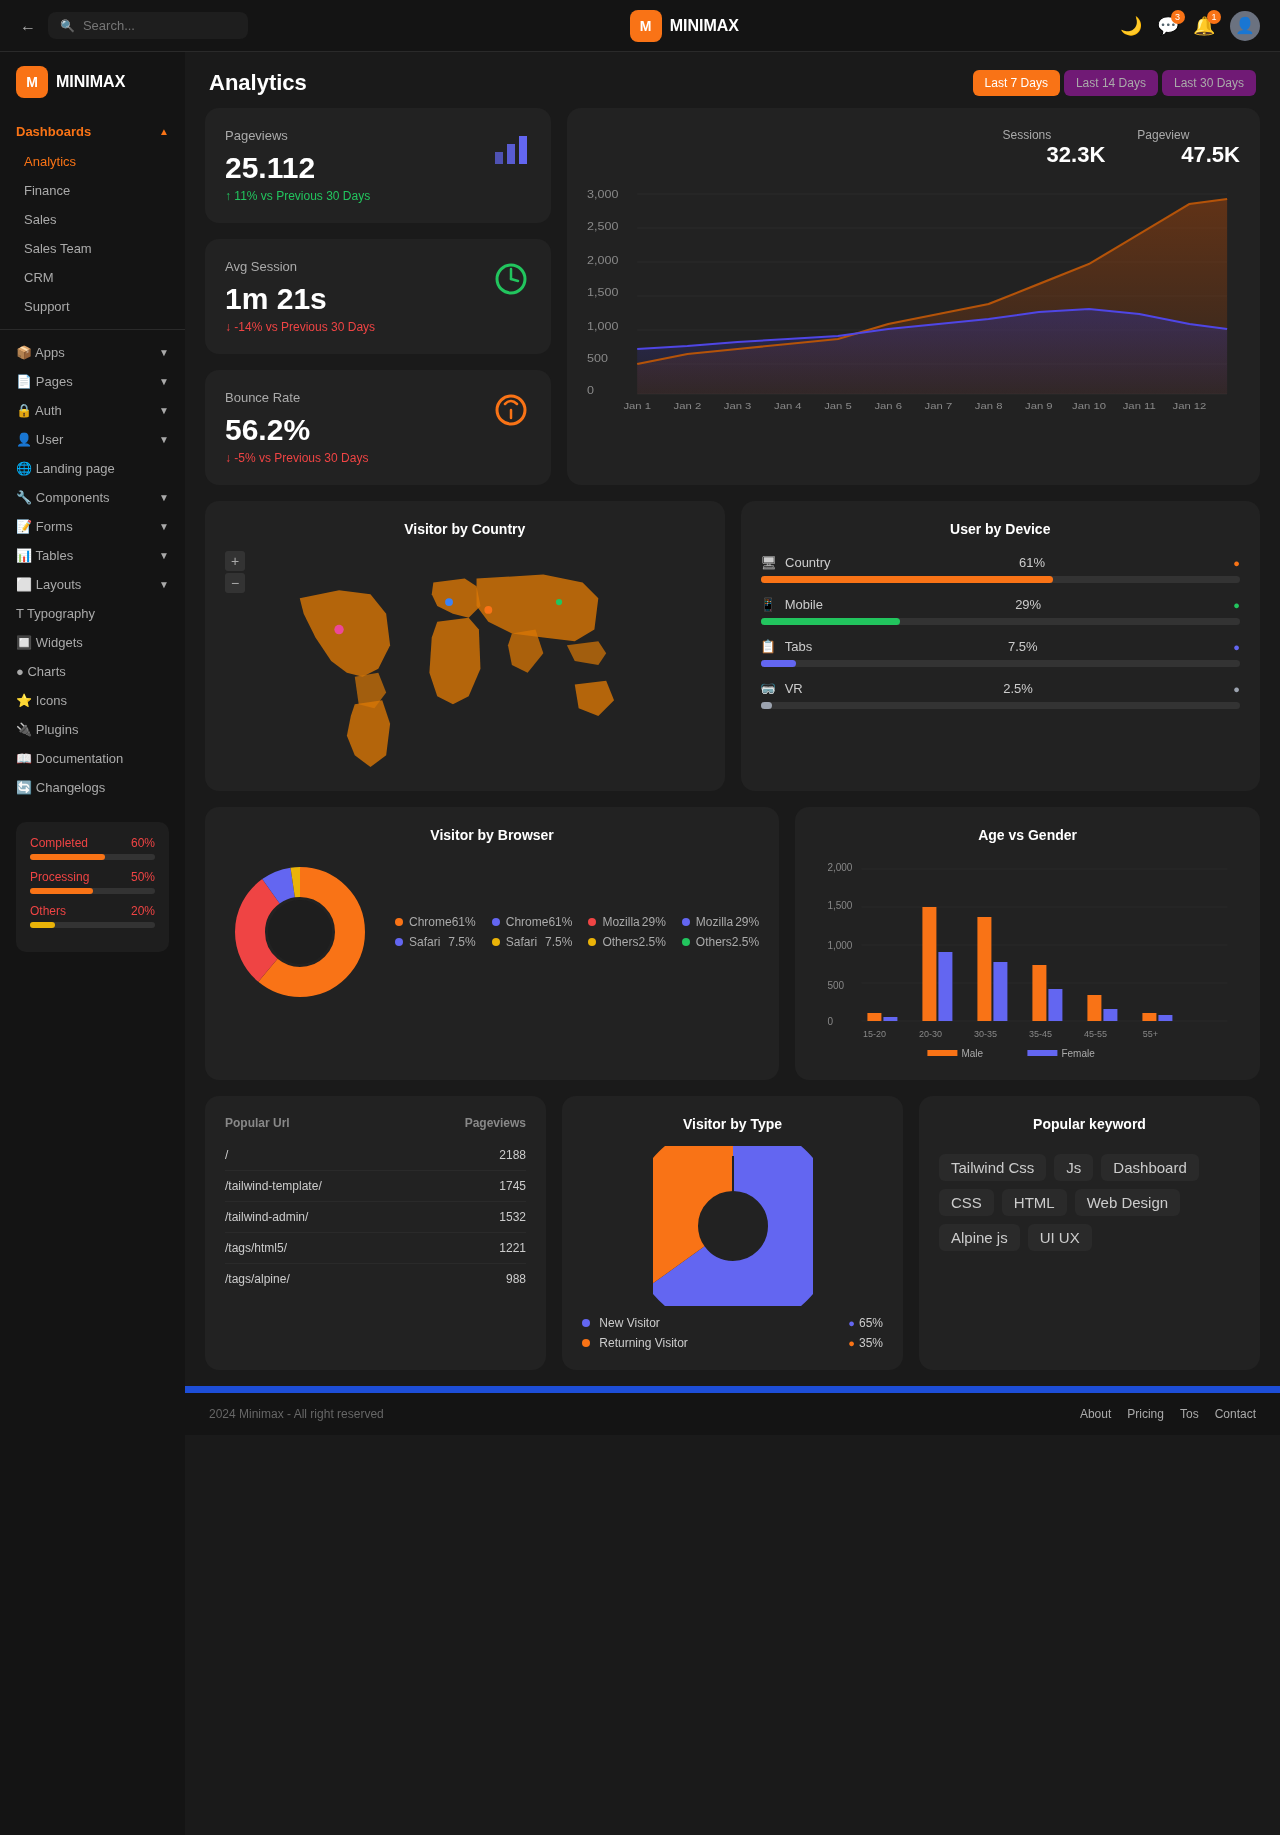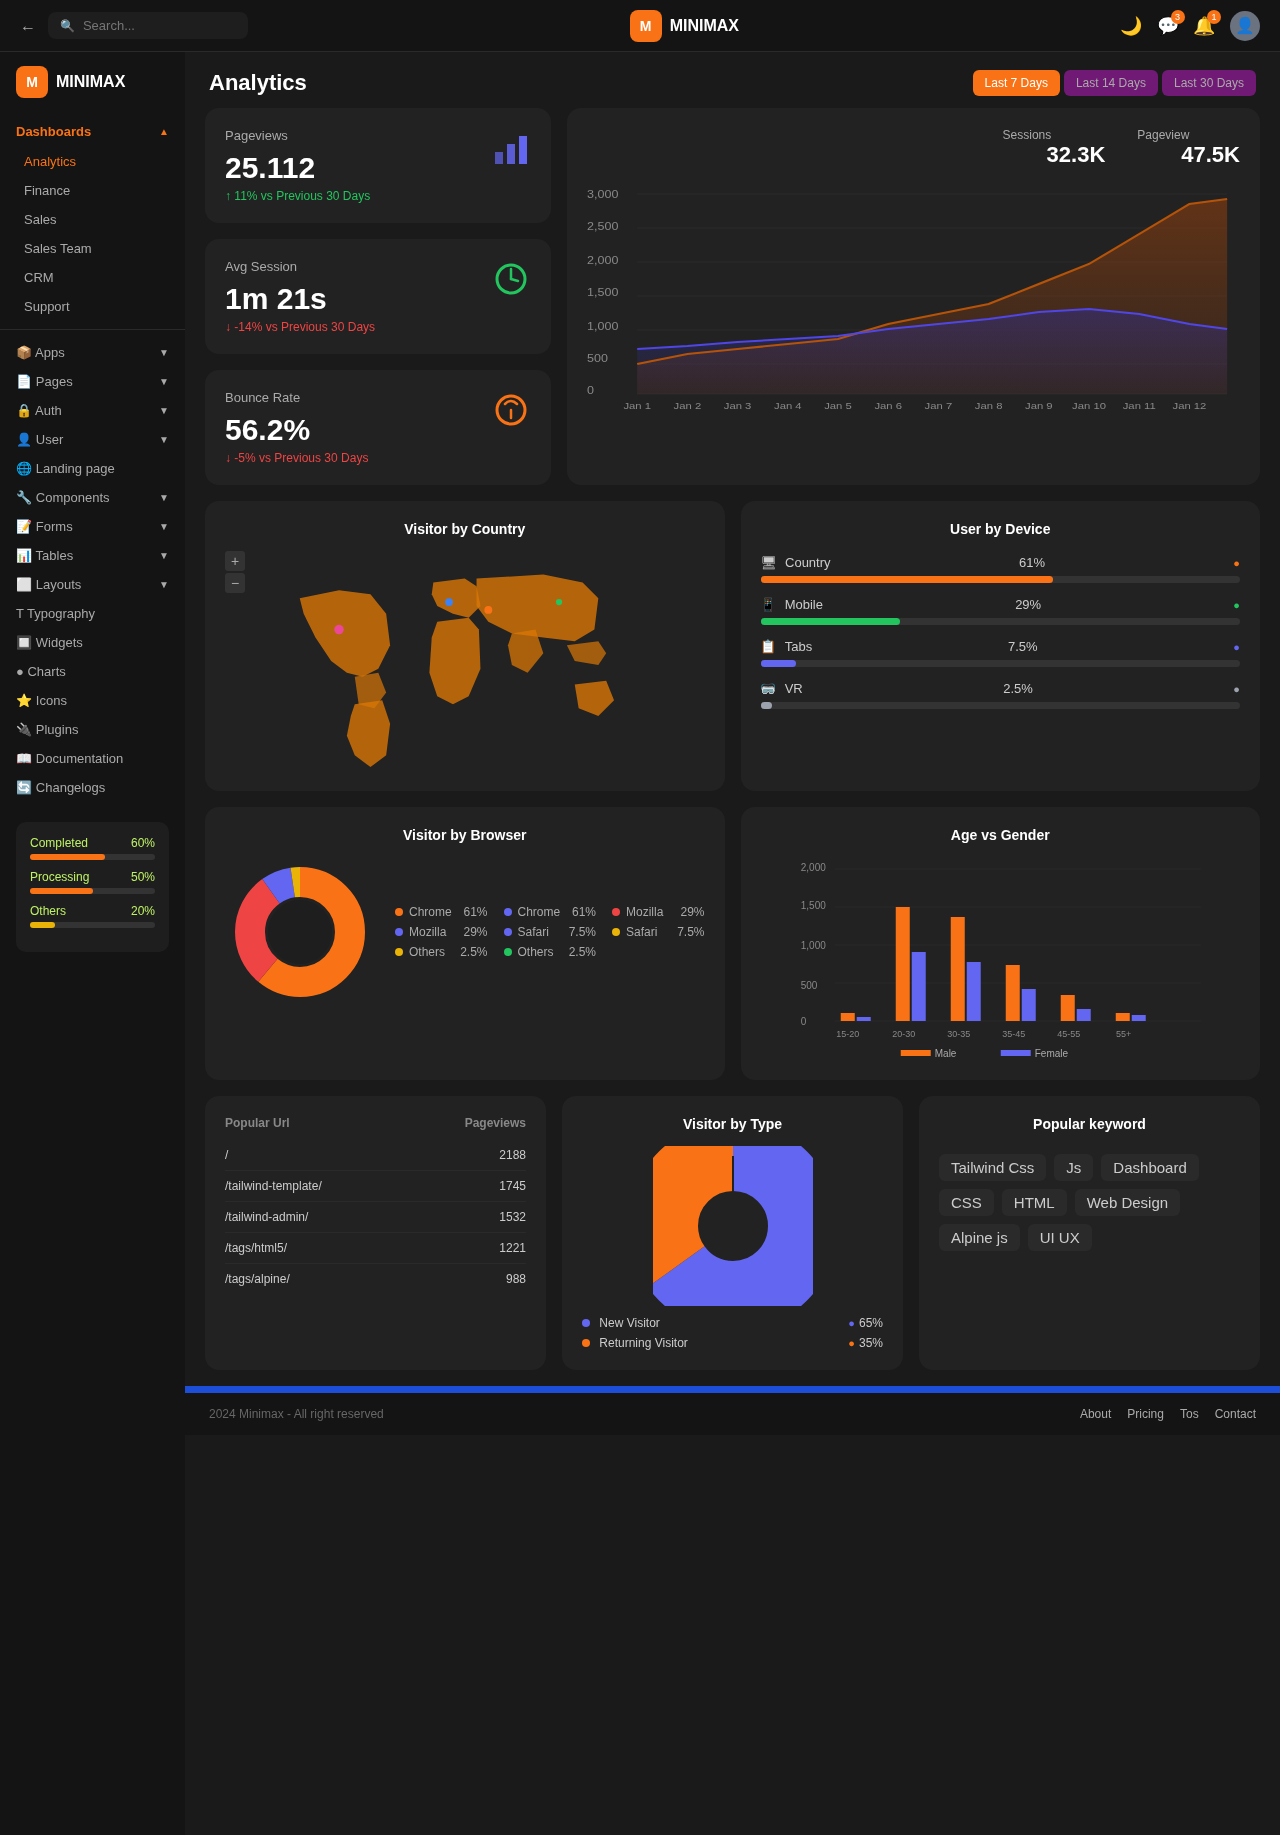--- a/index.html
+++ b/index.html
@@ -17,21 +17,21 @@
     .sidebar-section { padding: 4px 0; }
     .sidebar-group-header { display: flex; align-items: center; justify-content: space-between; padding: 8px 16px; color: #f97316; font-weight: 600; font-size: 13px; cursor: pointer; }
     .sidebar-item { display: flex; align-items: center; justify-content: space-between; padding: 7px 16px 7px 24px; color: #aaa; cursor: pointer; font-size: 13px; }
     .sidebar-item.active { color: #f97316; }
     .sidebar-item-sub { display: flex; align-items: center; justify-content: space-between; padding: 7px 16px; color: #aaa; cursor: pointer; font-size: 13px; }
     
     .chevron { font-size: 10px; }
     
     .progress-section { margin: 16px; background: #1e1e1e; border-radius: 10px; padding: 14px; }
     .progress-item { margin-bottom: 10px; }
-    .progress-label { display: flex; justify-content: space-between; margin-bottom: 4px; font-size: 12px; color: #bef264; }
+    .progress-label { display: flex; justify-content: space-between; margin-bottom: 4px; font-size: 12px; color: #ef4444; }
     .progress-bar-bg { background: #333; border-radius: 4px; height: 6px; }
     .progress-bar-fill { height: 6px; border-radius: 4px; }
     .bar-orange { background: #f97316; }
     .bar-yellow { background: #eab308; }
     
     
     .topbar { display: flex; align-items: center; justify-content: space-between; padding: 8px 20px; background: #141414; border-bottom: 1px solid #2a2a2a; height: 52px; }
     .topbar-left { display: flex; align-items: center; gap: 12px; }
     .back-btn { background: none; border: none; color: #aaa; cursor: pointer; font-size: 16px; }
     .search-box { display: flex; align-items: center; background: #1e1e1e; border-radius: 8px; padding: 6px 12px; gap: 8px; width: 200px; }
@@ -507,21 +507,21 @@
 
           <svg width="150" height="150" viewBox="0 0 150 150">
 
             <circle cx="75" cy="75" r="50" fill="none" stroke="#f97316" stroke-width="30" stroke-dasharray="191.6 122.5" stroke-dashoffset="0" transform="rotate(-90 75 75)"></circle>
             <circle cx="75" cy="75" r="50" fill="none" stroke="#ef4444" stroke-width="30" stroke-dasharray="91.1 223" stroke-dashoffset="-191.6" transform="rotate(-90 75 75)"></circle>
             <circle cx="75" cy="75" r="50" fill="none" stroke="#6366f1" stroke-width="30" stroke-dasharray="23.6 290.5" stroke-dashoffset="-282.7" transform="rotate(-90 75 75)"></circle>
             <circle cx="75" cy="75" r="50" fill="none" stroke="#eab308" stroke-width="30" stroke-dasharray="7.85 306.3" stroke-dashoffset="-306.3" transform="rotate(-90 75 75)"></circle>
             <circle cx="75" cy="75" r="32" fill="#1e1e1e"></circle>
           </svg>
 
-          <div style="display:grid;grid-template-columns:1fr 1fr 1fr;gap:6px 16px;flex:1;">
+          <div style="display:grid;grid-template-columns:1fr 1fr 1fr 1fr;gap:6px 16px;flex:1;">
             <div class="legend-item">
               <div class="legend-left">
                 <span class="legend-dot" style="background:#f97316;"></span>
                 <span>Chrome</span>
               </div>
               <span>61%</span>
             </div>
             <div class="legend-item">
               <div class="legend-left">
                 <span class="legend-dot" style="background:#6366f1;"></span>

